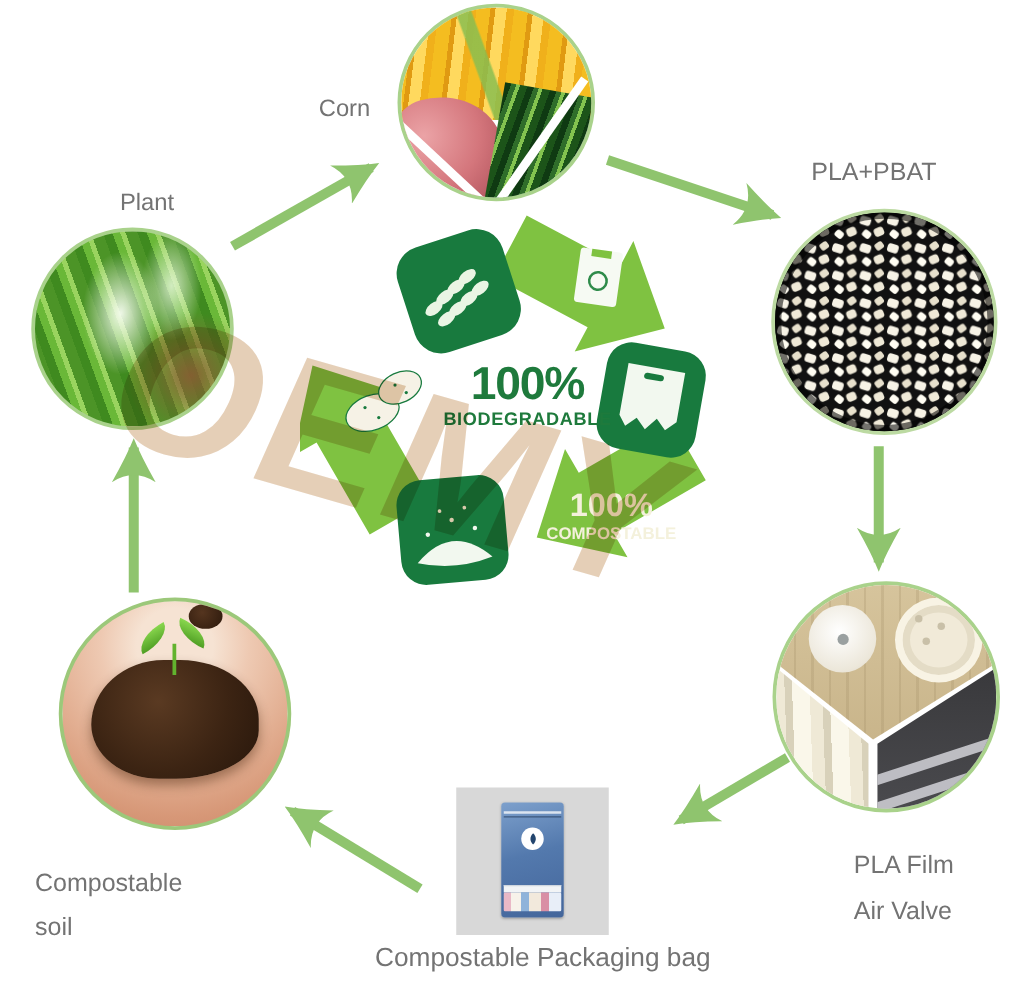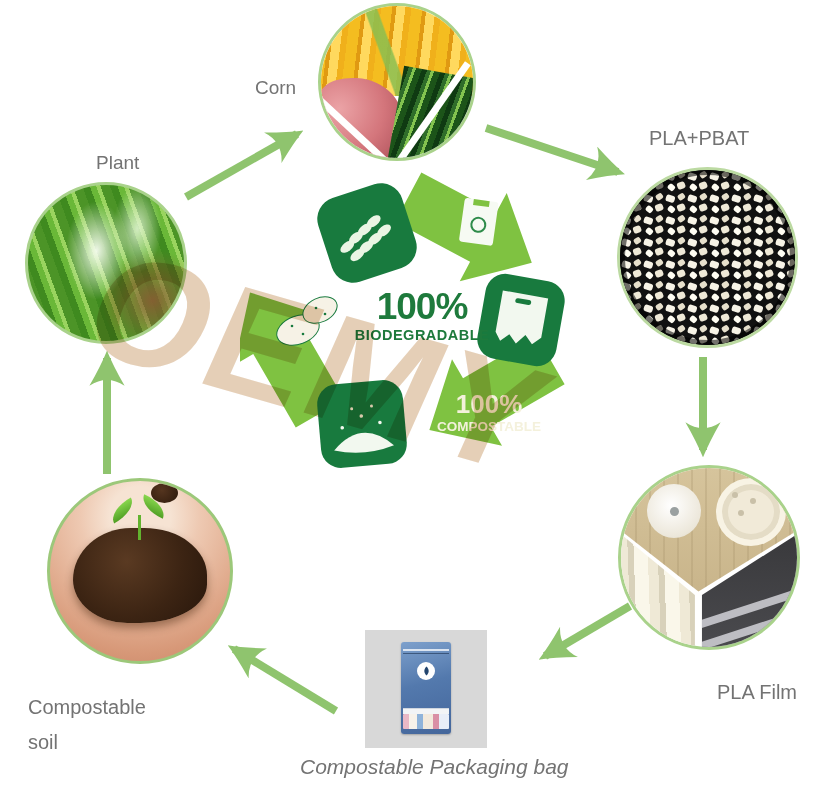--- a/index.html
+++ b/index.html
@@ -83,23 +83,23 @@
     display:flex;align-items:center;justify-content:center;}
   .pouch-band{left:2px;right:2px;bottom:5px;height:15px;border-radius:1px;
     background:linear-gradient(90deg,#e9b8c6 0 6px,#f7f2ea 6px 14px,#8fb3da 14px 20px,#f2e9dc 20px 30px,#d98fa5 30px 36px,#e8eef8 36px 46px);}
   .pouch-band-label{left:2px;right:2px;bottom:20px;height:5px;background:#f2f4f6;
     border-top:1px solid #cfd6df;}
   
   .label{position:absolute;color:#737373;font-size:19px;z-index:6;white-space:nowrap;}
   .label-corn{left:255px;top:77px;}
   .label-plant{left:52px;top:152px;margin-left:44px;}
   .label-pla{left:649px;top:127px;font-size:20px;}
-  .label-components{left:717px;top:674px;font-size:20px;line-height:37px;}
+  .label-components{left:683px;top:674px;font-size:20px;line-height:37px;}
   .label-soil{left:28px;top:690px;font-size:20px;line-height:35px;}
-  .label-bag{left:300px;top:755px;font-size:21px;font-style:italic;}
+  .label-bag{left:300px;top:755px;font-size:21px;}
   .caption{position:absolute;left:271px;top:503px;font-size:19.5px;line-height:34.5px;
     color:#79c679;z-index:6;white-space:nowrap;}
   
   .watermark{position:absolute;left:128px;top:228px;z-index:30;pointer-events:none;
     font-size:152px;font-weight:bold;letter-spacing:4px;color:rgba(224,199,170,0.85);
     transform:rotate(16deg) skewX(-8deg);transform-origin:0 0;mix-blend-mode:multiply;line-height:1;}
 </style>
 </head>
 <body>
 
@@ -244,20 +244,21 @@
       <div class="pouch-band-label" style="position:absolute;"></div>
       <div class="pouch-band" style="position:absolute;"></div>
     </div>
   </div>
 
   <div class="label label-plant">Plant</div>
   <div class="label label-corn">Corn</div>
   <div class="label label-pla">PLA+PBAT</div>
   <div class="label label-components">
     <div>PLA Film</div>
+    <div>Air Valve</div>
   </div>
   <div class="label label-soil">
     <div>Compostable</div>
     <div>soil</div>
   </div>
   <div class="label label-bag">Compostable Packaging bag</div>
 
   <div class="caption">
   </div>
 

